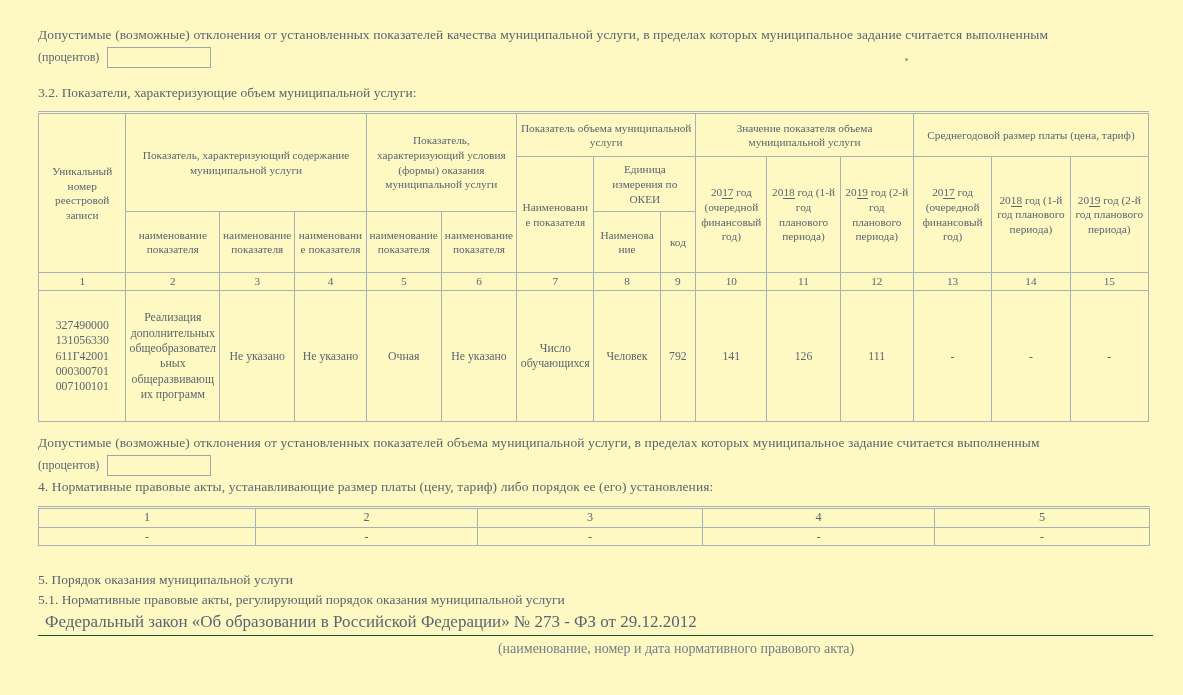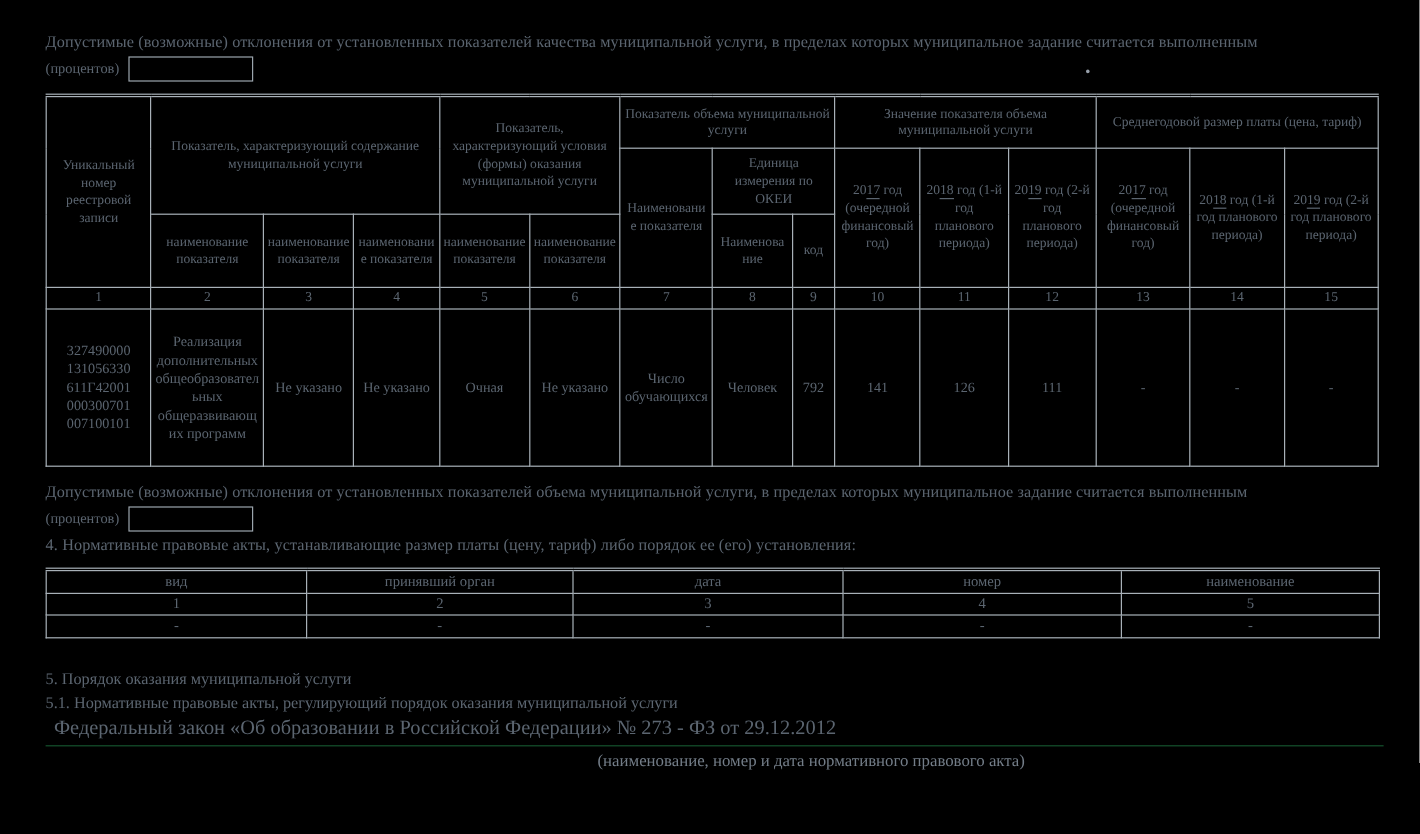--- a/index.html
+++ b/index.html
@@ -1,18 +1,18 @@
 <!DOCTYPE html>
 <html><head>
 <meta charset="utf-8">
 <style>
   html,body { margin:0; padding:0; background:#ffffff; }
   .page {
     position:relative; width:1183px; height:695px; overflow:hidden;
-    background:#000000; color:#5b6570;
+    background:#fef9c3; color:#5b6570;
     font-family:"Liberation Serif","DejaVu Serif",serif;
   }
   .content { position:absolute; left:38px; top:26px; width:1112px; }
 
   .para { font-size:13.5px; line-height:1.35; letter-spacing:0.1px; }
   .percent-line { margin-top:3px; font-size:12px; display:flex; align-items:center; }
   .pbox {
     display:inline-block; width:102px; height:19px; margin-left:8px;
     border:1px solid #9ba5ad; background:transparent;
   }
@@ -60,20 +60,21 @@
 <div class="page">
   <div class="speck"></div>
   <div class="content">
 
     <div class="para">Допустимые (возможные) отклонения от установленных показателей качества муниципальной услуги, в пределах которых муниципальное задание считается выполненным</div>
     <div class="percent-line">
       <span>(процентов)</span>
       <span class="pbox"></span>
     </div>
 
+    <div class="section-title">3.2. Показатели, характеризующие объем муниципальной услуги:</div>
 
     <table class="doc-table">
       <colgroup>
         <col style="width:86px">
           <col style="width:92px">
           <col style="width:74px">
         <col style="width:70px">
           <col style="width:74px">
           <col style="width:74px">
         <col style="width:76px">
@@ -179,27 +180,20 @@
     <table class="doc-table legal-table">
       <colgroup>
         <col style="width:217px">
           <col style="width:222px">
           <col style="width:225px">
         <col style="width:232px">
           <col style="width:215px">
       </colgroup>
       <tbody>
       <tr>
-        <td>вид</td>
-        <td>принявший орган</td>
-        <td>дата</td>
-        <td>номер</td>
-        <td>наименование</td>
-      </tr>
-      <tr>
         <td>1</td>
         <td>2</td>
         <td>3</td>
         <td>4</td>
         <td>5</td>
       </tr>
       <tr>
         <td>-</td>
         <td>-</td>
         <td>-</td>

